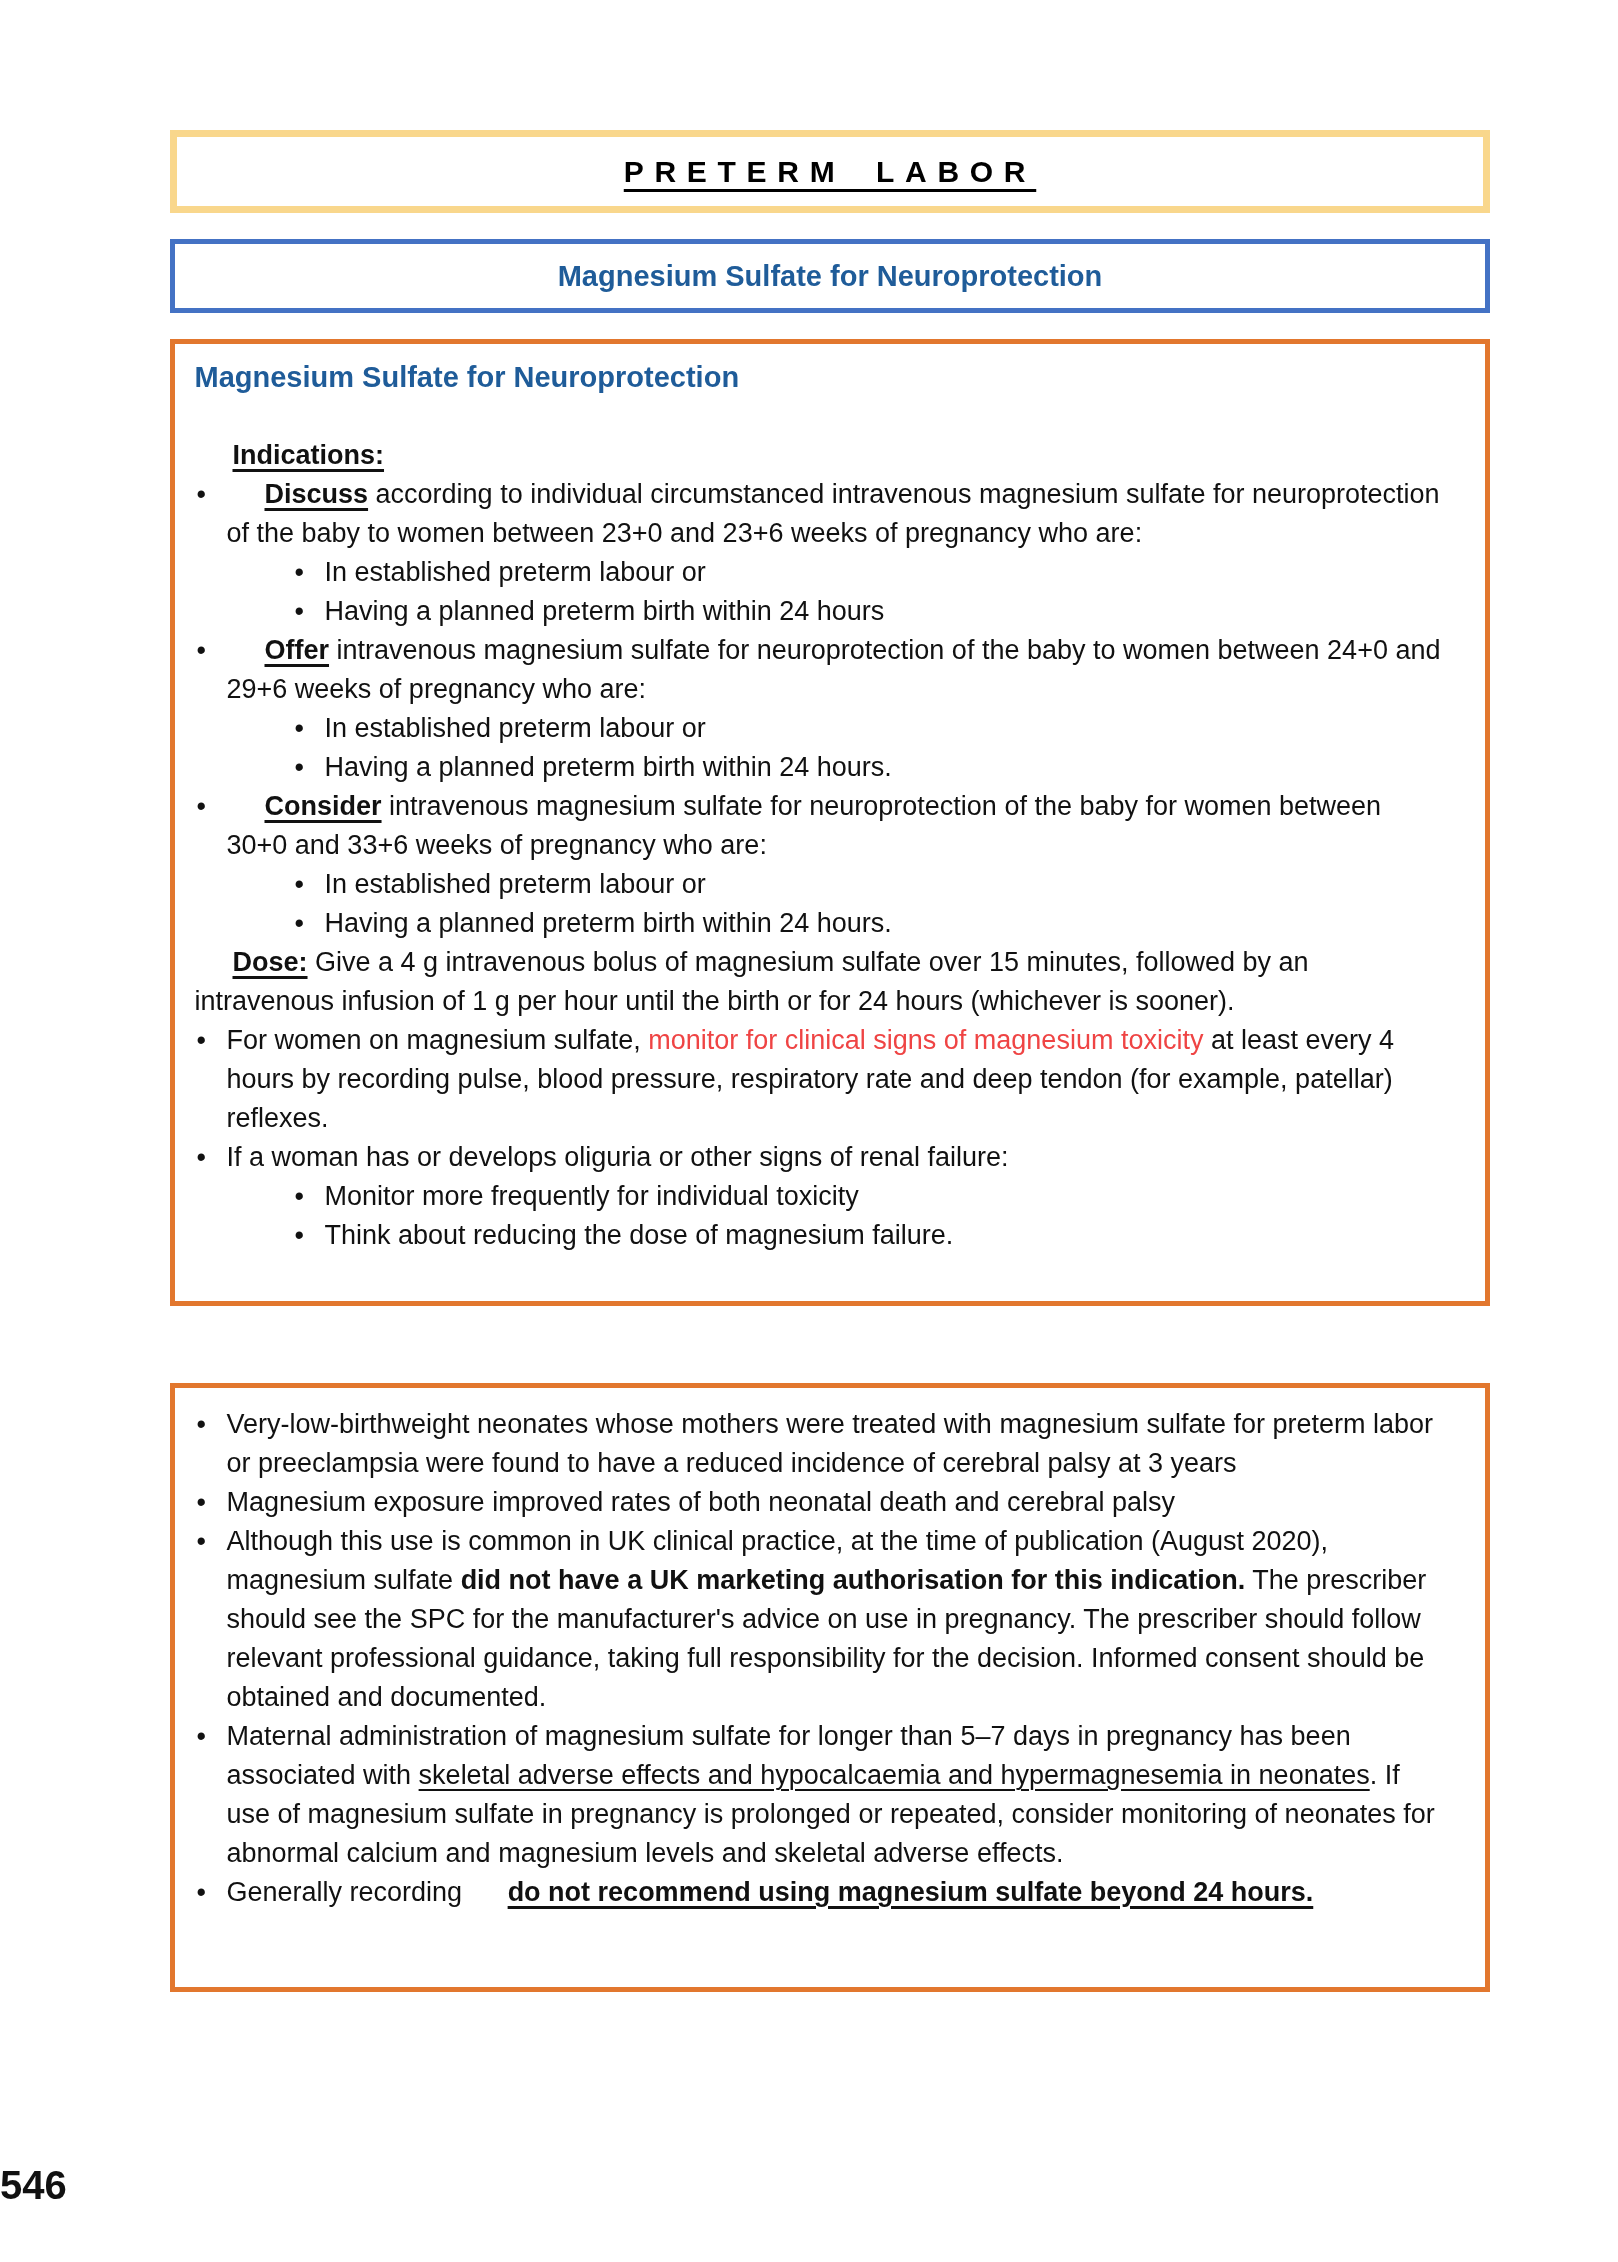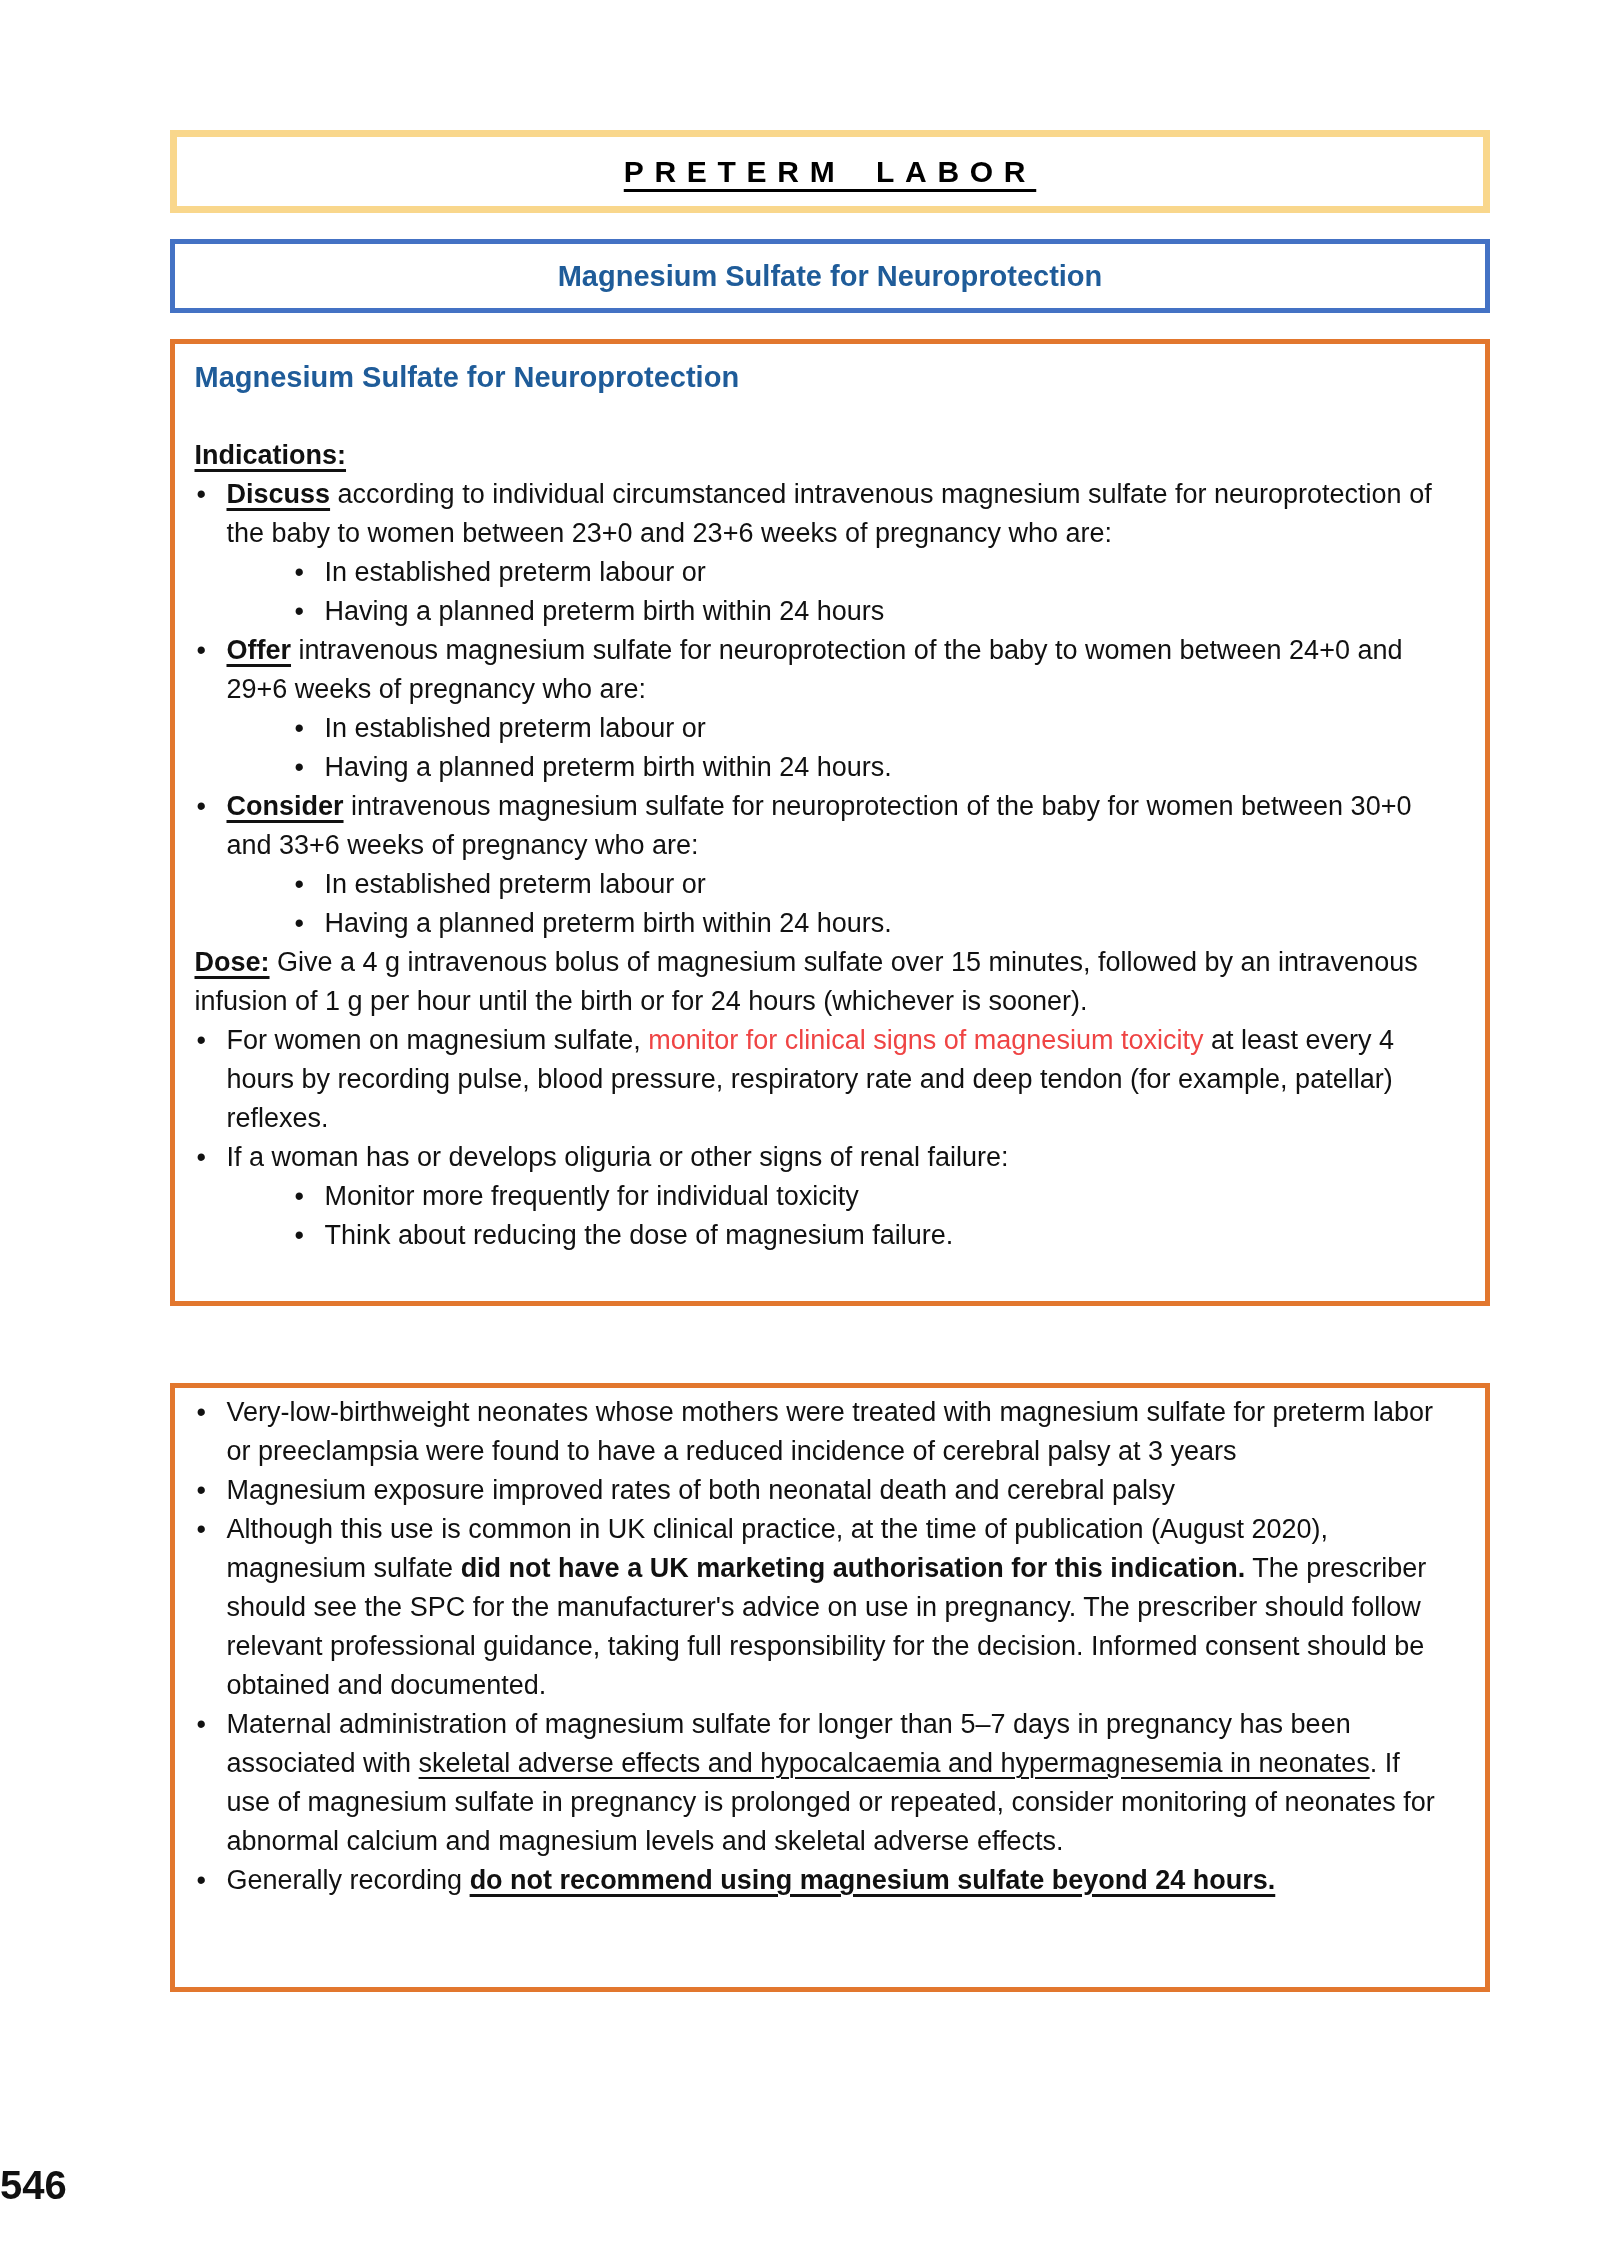--- a/index.html
+++ b/index.html
@@ -56,21 +56,21 @@
     font-size: 29px;
   }
   
   .content-box {
     border: 5.9px solid #E2772E;
     padding: 13.7px 39px 11.7px 19.5px;
     font-size: 27px;
     line-height: 39px;
   }
   #box1 { top: 339px; min-height: 967px; }
-  #box2 { top: 1383px; min-height: 609px; padding-top: 5px; }
+  #box2 { top: 1383px; min-height: 609px; padding-top: 17px; }
 
   .block { margin: 0; }
   .heading-blue {
     color: #1F5C99;
     font-weight: 700;
     font-size: 29px;
   }
   .spacer { height: 39px; }
   .bullet1 {
     position: relative;
@@ -90,20 +90,21 @@
     content: "\2022";
     position: absolute;
     left: 2px;
   }
   .run.plain {}
   .run.boldu {
     font-weight: 700;
     text-decoration: underline;
     text-decoration-thickness: 2.9px;
     text-underline-offset: 4.9px;
+    margin-left: 38px;
   }
   .run.bold { font-weight: 700; }
   .run.under {
     text-decoration: underline;
     text-decoration-thickness: 2px;
     text-underline-offset: 4.9px;
   }
   .run.red { color: #ef4444; }
 
   .page-number {

